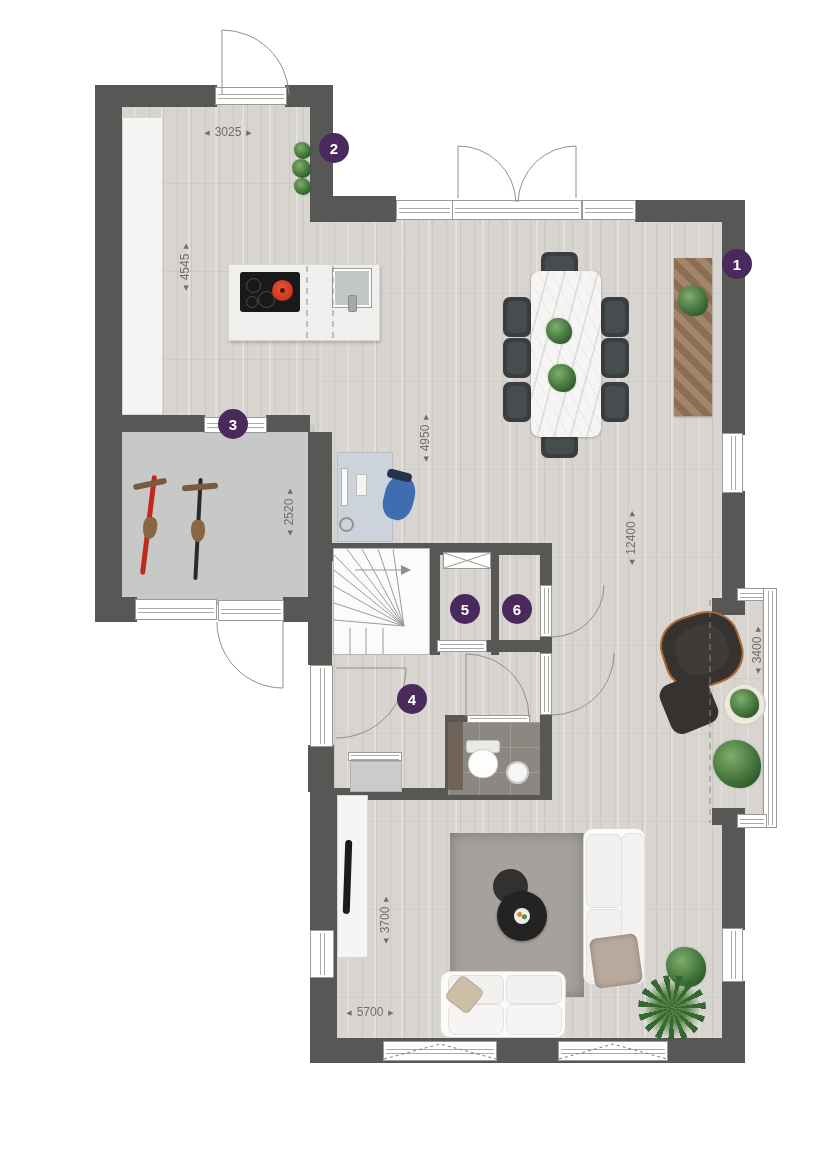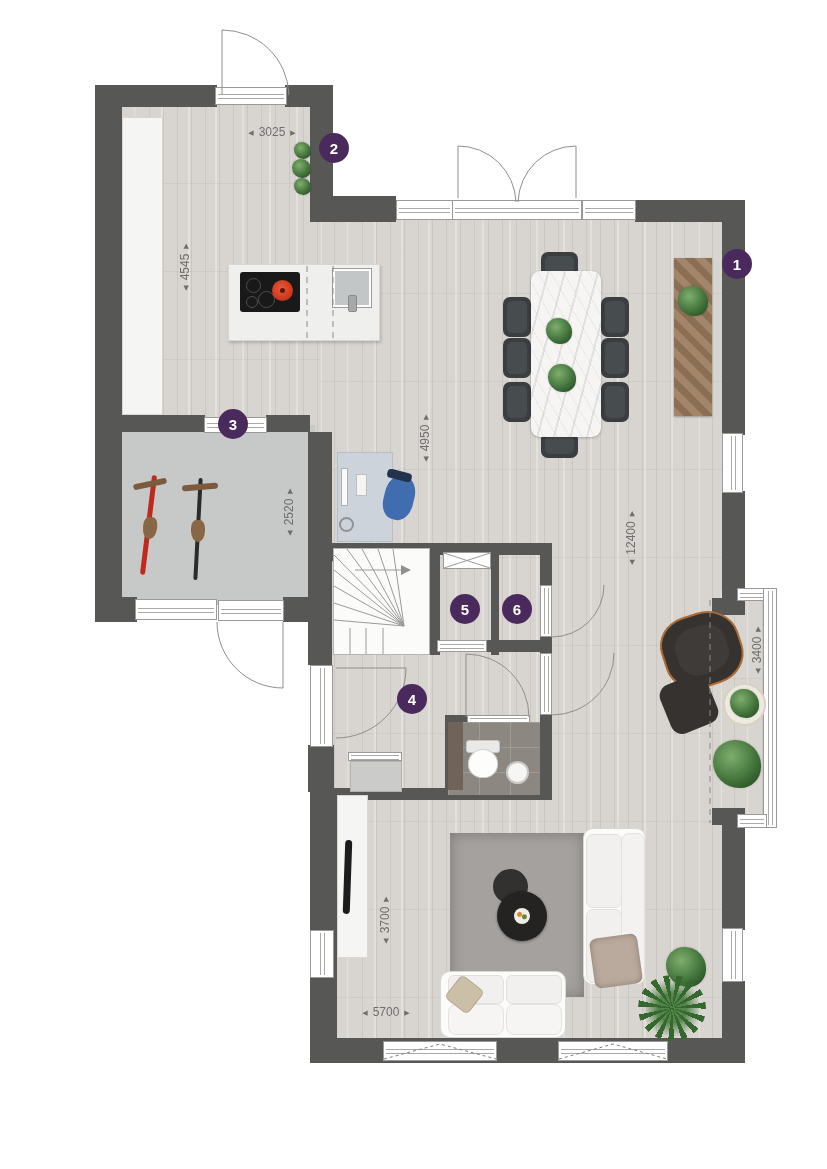--- a/index.html
+++ b/index.html
@@ -237,21 +237,21 @@
 <div class="marker" style="left:397px;top:684px;">
     <span>4</span>
   </div>
 <div class="marker" style="left:450px;top:594px;">
     <span>5</span>
   </div>
 <div class="marker" style="left:502px;top:594px;">
     <span>6</span>
   </div>
 
-<div class="dim" style="left:188px;top:124px;width:80px;height:16px;padding-left:44px;">
+<div class="dim" style="left:188px;top:124px;width:80px;height:16px;">
   <span class="ar">◀</span>
   <span>3025</span>
   <span class="ar">▶</span>
 </div>
 <div class="dim rot" style="left:145px;top:259px;width:80px;height:16px;">
   <span class="ar">◀</span>
   <span>4545</span>
   <span class="ar">▶</span>
 </div>
 <div class="dim rot" style="left:249px;top:504px;width:80px;height:16px;">
@@ -272,17 +272,17 @@
 <div class="dim rot" style="left:717px;top:642px;width:80px;height:16px;">
   <span class="ar">◀</span>
   <span>3400</span>
   <span class="ar">▶</span>
 </div>
 <div class="dim rot" style="left:345px;top:912px;width:80px;height:16px;">
   <span class="ar">◀</span>
   <span>3700</span>
   <span class="ar">▶</span>
 </div>
-<div class="dim" style="left:346px;top:1004px;width:80px;height:16px;">
+<div class="dim" style="left:330px;top:1004px;width:80px;height:16px;">
   <span class="ar">◀</span>
   <span>5700</span>
   <span class="ar">▶</span>
 </div>
 
 </body></html>

